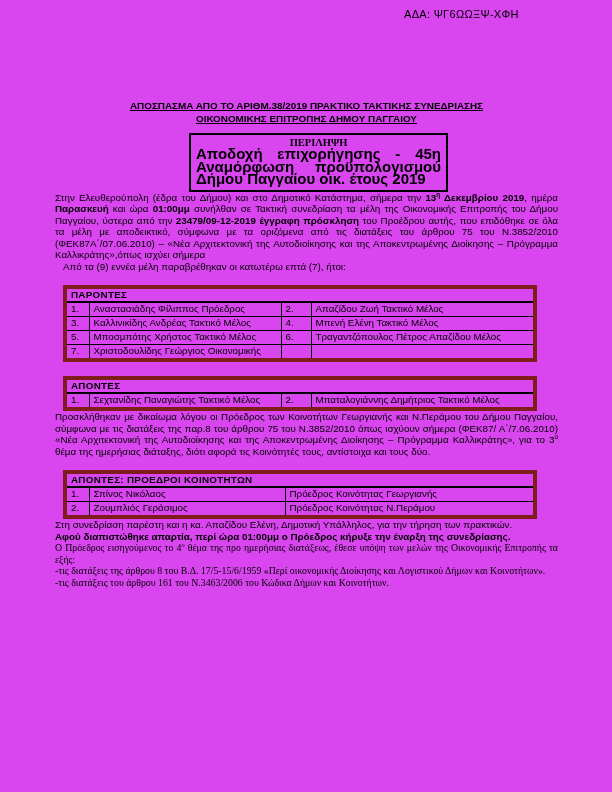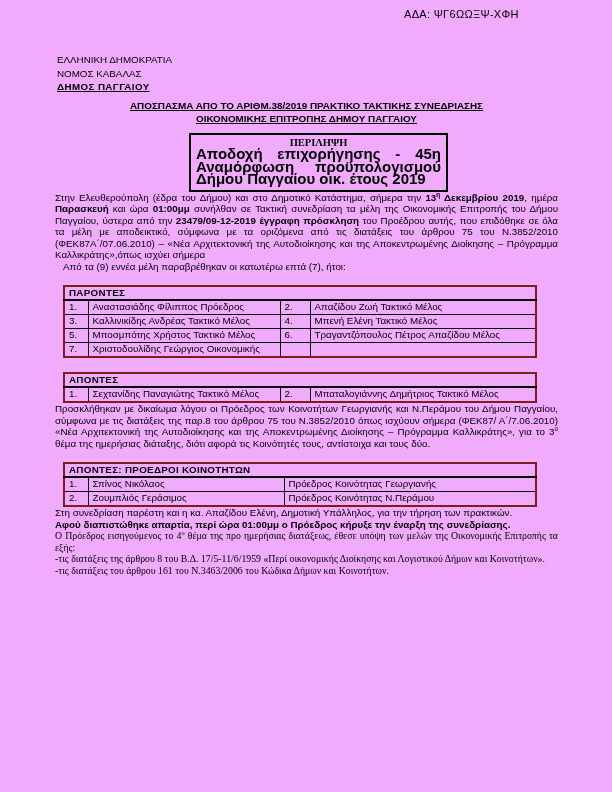--- a/index.html
+++ b/index.html
@@ -1,20 +1,20 @@
 <!DOCTYPE html>
 <html><head>
 <meta charset="utf-8">
 <style>
   html,body { margin:0; padding:0; background:#888; }
   .page {
     position:relative;
     width:612px; height:792px;
     margin:0 auto;
-    background:#f0abfc;
+    background:#d946ef;
     color:#000;
     font-family:"Liberation Sans", sans-serif;
     overflow:hidden;
   }
   
   .ada {
     position:absolute; left:404px; top:8px;
     font-size:11px; letter-spacing:0.3px; white-space:nowrap;
   }
   
@@ -47,21 +47,21 @@
   .p1b { text-indent:8px; text-align:left; }
   table.doc {
     border-collapse:collapse; table-layout:fixed;
     margin-left:8px; width:474px;
     font-size:9.8px;
   }
   table.doc td {
     border:1px solid #000; padding:0px 4px; line-height:12.8px;
     vertical-align:top; overflow:hidden;
   }
-  table.doc { border:2px solid #7f1d1d; }
+  table.doc { border:4px solid #7f1d1d; }
   table.doc td.hdr { font-weight:bold; letter-spacing:0.3px; border-bottom:2px solid #000; }
   .t1 { margin-top:12px; }
   .t2 { margin-top:14px; }
   .t3 { margin-top:12px; }
   .p2 { margin-top:13px; }
   .p3 { margin-top:15px; }
   .p4 { margin-top:7px; font-weight:bold; }
   .serif { font-family:"Liberation Serif", serif; font-size:10.6px; line-height:12.6px; }
   .ps1 { margin-top:21px; }
   .ps2 { margin-top:13px; }
@@ -69,25 +69,20 @@
   sup { font-size:0.65em; line-height:0; }
 </style>
 </head>
 <body>
 
 <div class="page">
 
   <div class="ada">ΑΔΑ: ΨΓ6ΩΩΞΨ-ΧΦΗ</div>
 
 
-  <div class="letterhead">
-    <div class="lh1">ΕΛΛΗΝΙΚΗ ΔΗΜΟΚΡΑΤΙΑ</div>
-    <div class="lh2">ΝΟΜΟΣ ΚΑΒΑΛΑΣ</div>
-    <div class="lh3">ΔΗΜΟΣ ΠΑΓΓΑΙΟΥ</div>
-  </div>
 
   <div class="content">
 
     <div class="doc-title">
       <div>ΑΠΟΣΠΑΣΜΑ ΑΠΟ ΤΟ ΑΡΙΘΜ.38/2019  ΠΡΑΚΤΙΚΟ ΤΑΚΤΙΚΗΣ ΣΥΝΕΔΡΙΑΣΗΣ</div>
       <div>ΟΙΚΟΝΟΜΙΚΗΣ ΕΠΙΤΡΟΠΗΣ ΔΗΜΟΥ ΠΑΓΓΑΙΟΥ</div>
     </div>
 
 
     <div class="summary-box">
@@ -178,17 +173,17 @@
         <td>Ζουμπλιός Γεράσιμος</td>
         <td>Πρόεδρος Κοινότητας Ν.Περάμου</td>
       </tr>
     </tbody>
       </table>
 
     <p class="body p3">Στη συνεδρίαση παρέστη και η κα. Απαζίδου Ελένη, Δημοτική Υπάλληλος, για την τήρηση των πρακτικών.</p>
     <p class="body p4">Αφού διαπιστώθηκε απαρτία, περί ώρα 01:00μμ ο Πρόεδρος κήρυξε την έναρξη της συνεδρίασης.</p>
 
     <p class="body serif ps1"><span>Ο Πρόεδρος  εισηγούμενος το 4</span><sup>ο</sup><span> θέμα της προ ημερήσιας διατάξεως, έθεσε υπόψη των μελών της Οικονομικής Επιτροπής τα εξής:</span></p>
-    <p class="body serif ps2">-τις διατάξεις της άρθρου 8 του Β.Δ. 17/5-11/6/1959 «Περί οικονομικής  Διοίκησης και Λογιστικού Δήμων και Κοινοτήτων».</p>
+    <p class="body serif ps2">-τις διατάξεις της άρθρου 8 του Β.Δ. 17/5-15/6/1959 «Περί οικονομικής  Διοίκησης και Λογιστικού Δήμων και Κοινοτήτων».</p>
     <p class="body serif ps3">-τις διατάξεις του άρθρου 161 του Ν.3463/2006 του Κώδικα Δήμων και Κοινοτήτων.</p>
 
   </div>
 </div>
 
 </body></html>

